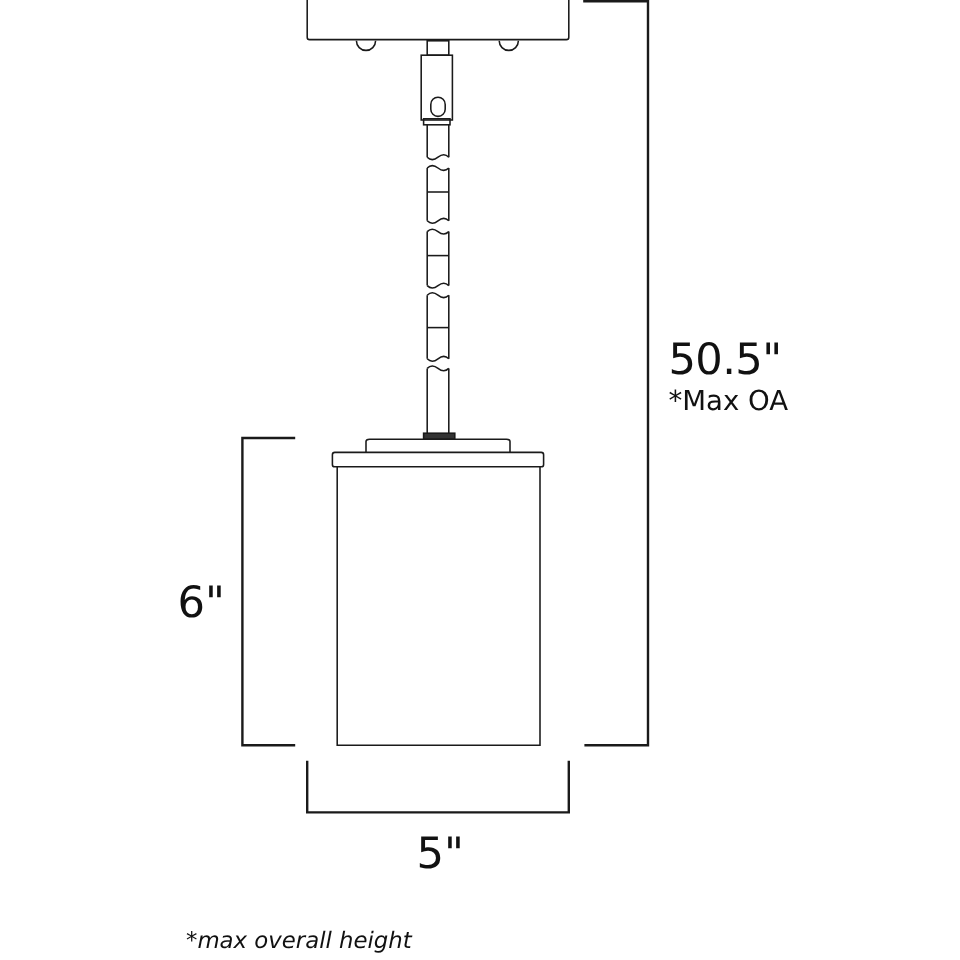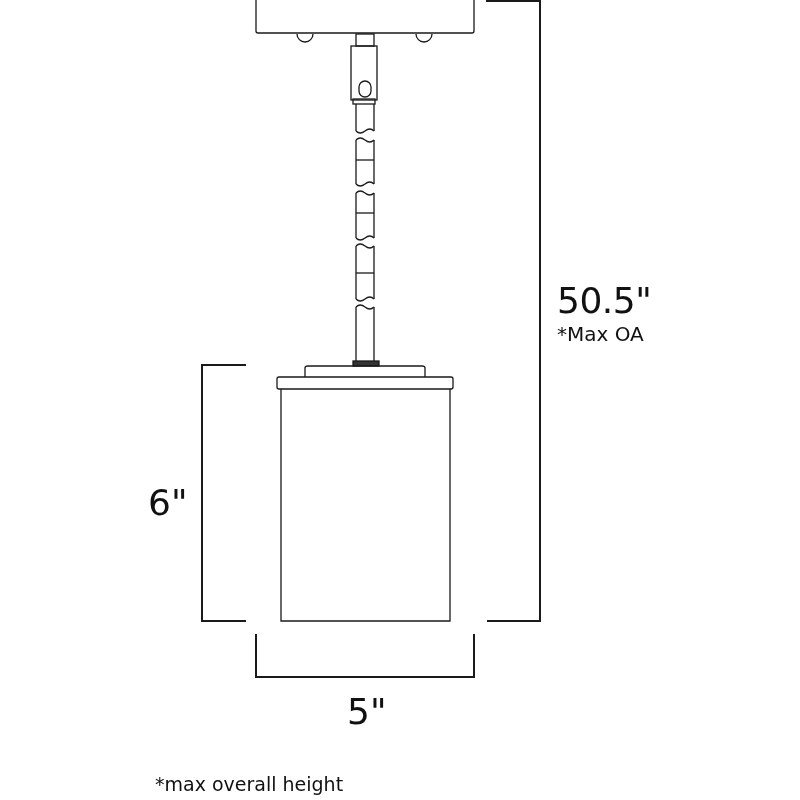--- a/index.html
+++ b/index.html
@@ -1,23 +1,23 @@
 <!DOCTYPE html>
 <html><head>
 <meta charset="utf-8">
 <style>
   html, body { margin:0; padding:0; background:#ffffff; }
   body { width:800px; height:800px; position:relative; overflow:hidden; font-family:"DejaVu Sans", sans-serif; color:#111; }
   svg.drawing { position:absolute; left:0; top:0; }
   .lbl { position:absolute; line-height:1; white-space:nowrap; color:#111; font-family:"DejaVu Sans", sans-serif; }
   .dim-overall { left:557px; top:283px; font-size:36px; letter-spacing:-0.5px; }
-  .dim-overall-note { left:557px; top:324px; font-size:20px; }
+  .dim-overall-note { left:557px; top:324px; font-size:23px; }
   .dim-height { left:148px; top:485px; font-size:36px; }
   .dim-width { left:347px; top:694px; font-size:36px; }
-  .footnote { left:155px; top:775px; font-size:19px; }
+  .footnote { left:155px; top:775px; font-size:19px;font-style:italic; }
 </style>
 </head>
 <body>
 
 <svg class="drawing" width="800" height="800" viewBox="0 0 800 800" xmlns="http://www.w3.org/2000/svg">
   <g fill="none" stroke="#1a1a1a" stroke-width="1.3">
 
     <rect x="256" y="-4" width="218" height="37" rx="2"></rect>
 
     <path d="M297 34 a8 8 0 1 0 16 0"></path>

